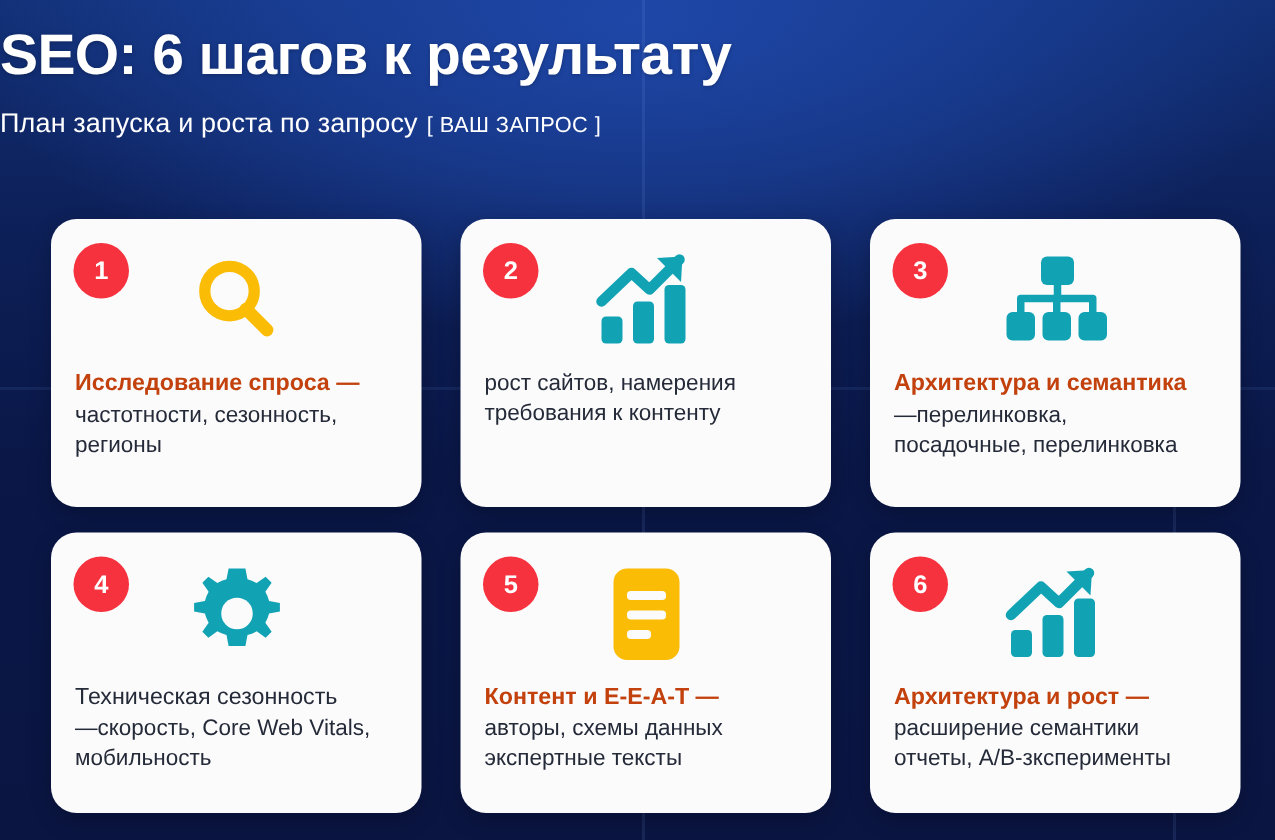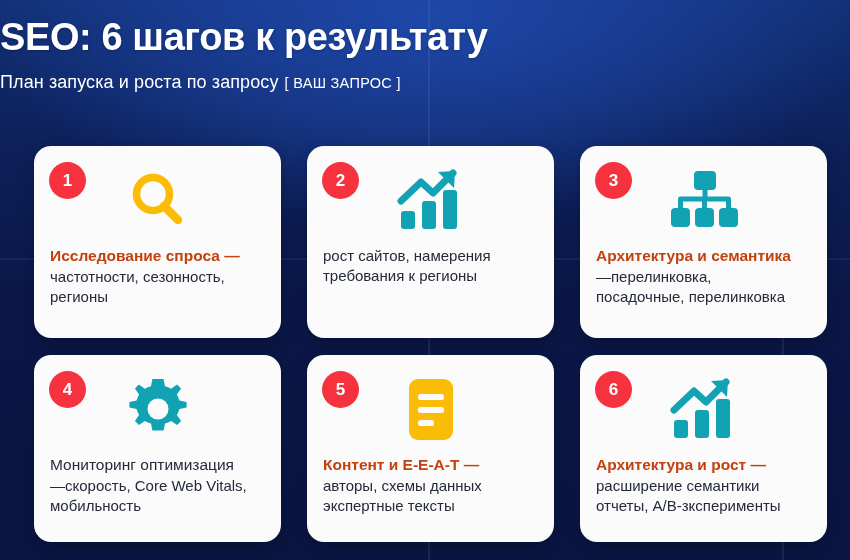--- a/index.html
+++ b/index.html
@@ -192,21 +192,21 @@
           <rect x="6" y="43" width="14" height="18" rx="3" fill="#11a3b4"></rect>
           <rect x="27" y="33" width="14" height="28" rx="3" fill="#11a3b4"></rect>
           <rect x="48" y="22" width="14" height="39" rx="3" fill="#11a3b4"></rect>
           <path d="M6 33 L26 14 L38 25 L58 5" fill="none" stroke="#11a3b4" stroke-width="7" stroke-linecap="round" stroke-linejoin="round"></path>
           <path d="M43 4 L60 3 L59 20 Z" fill="#11a3b4"></path>
         </svg>
       </div>
       <div class="card-text">
         <div class="card-sub">
           <div>рост сайтов, намерения</div>
-          <div>требования к регионы</div>
+          <div>требования к контенту</div>
         </div>
       </div>
     </div>
 
     <div class="card">
       <div class="badge">3</div>
       <div class="icon-wrap">
         <svg width="76" height="66" viewBox="0 0 76 66">
           <rect x="28" y="3" width="22" height="19" rx="4" fill="#11a3b4"></rect>
           <rect x="5" y="40" width="19" height="19" rx="4" fill="#11a3b4"></rect>
@@ -226,21 +226,21 @@
 
     <div class="card">
       <div class="badge">4</div>
       <div class="icon-wrap">
         <svg width="66" height="66" viewBox="0 0 66 66">
           <path fill="#11a3b4" d="M33 2 l5.6 0 1.4 7.2 a24 24 0 0 1 6.1 2.5 l6-4.2 4 4 -4.2 6 a24 24 0 0 1 2.5 6.1 l7.2 1.4 0 5.6 -7.2 1.4 a24 24 0 0 1 -2.5 6.1 l4.2 6 -4 4 -6-4.2 a24 24 0 0 1 -6.1 2.5 l-1.4 7.2 -5.6 0 -5.6 0 -1.4-7.2 a24 24 0 0 1 -6.1-2.5 l-6 4.2 -4-4 4.2-6 a24 24 0 0 1 -2.5-6.1 l-7.2-1.4 0-5.6 7.2-1.4 a24 24 0 0 1 2.5-6.1 l-4.2-6 4-4 6 4.2 a24 24 0 0 1 6.1-2.5 l1.4-7.2 z"></path>
           <circle cx="33" cy="32" r="10.5" fill="#fbfbfc"></circle>
         </svg>
       </div>
       <div class="card-text">
-        <div class="card-head light">Мониторинг оптимизация</div>
+        <div class="card-head light">Техническая сезонность</div>
         <div class="card-sub">
           <div>—скорость, Core Web Vitals,</div>
           <div>мобильность</div>
         </div>
       </div>
     </div>
 
     <div class="card">
       <div class="badge">5</div>
       <div class="icon-wrap">

